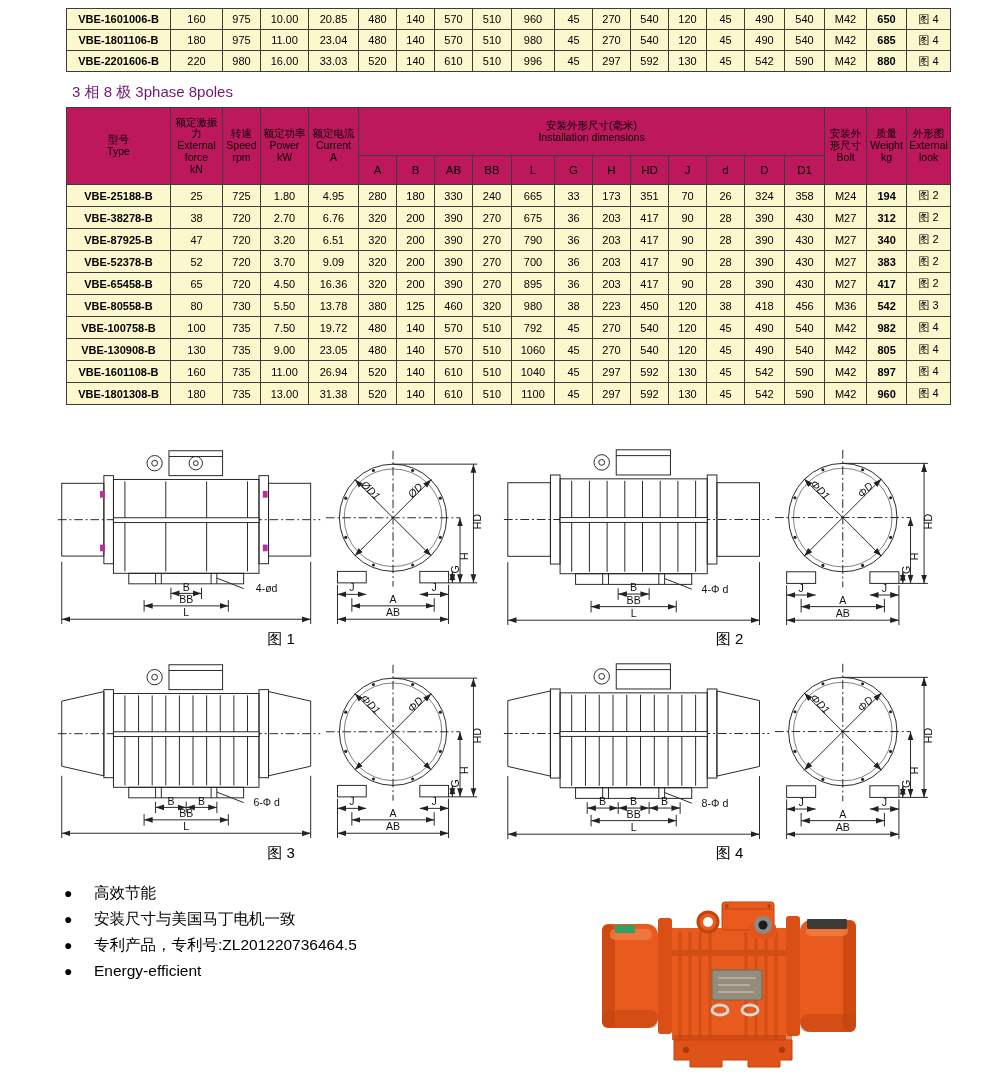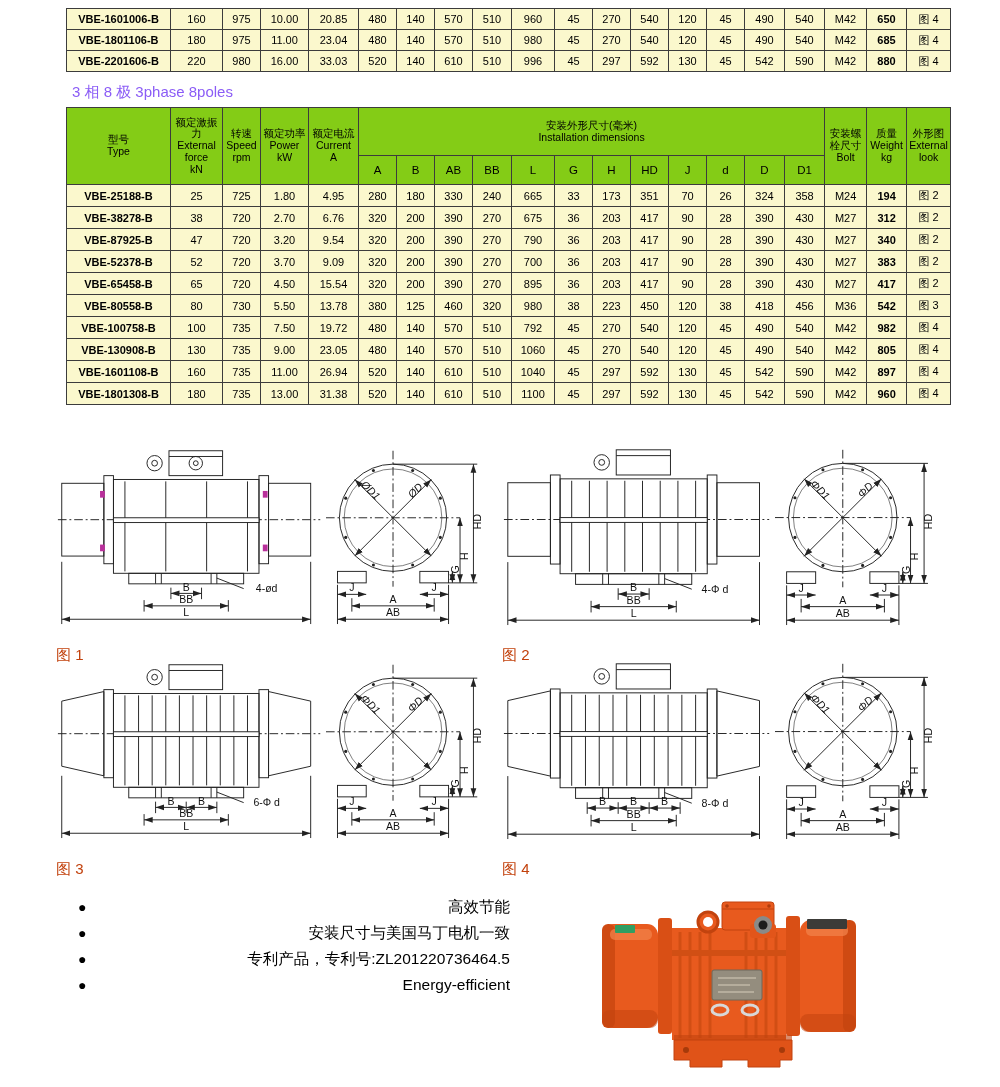--- a/index.html
+++ b/index.html
@@ -1,40 +1,40 @@
 <!DOCTYPE html>
 <html><head>
 <meta charset="utf-8">
 <style>
   html,body{margin:0;padding:0;background:#fff;}
   .page{position:relative;width:1000px;height:1087px;background:#fff;overflow:hidden;
         font-family:"Liberation Sans","DejaVu Sans",sans-serif;color:#000;}
 
   table{border-collapse:collapse;table-layout:fixed;}
   th,td{border:1px solid #3c3c3c;text-align:center;vertical-align:middle;overflow:hidden;padding:0 1px;}
-  th{background:#84cc16;font-weight:normal;font-size:10.5px;line-height:1.12;margin-top:48px;}
+  th{background:#be185d;font-weight:normal;font-size:10.5px;line-height:1.12;margin-top:48px;}
   td{background:#fbf8cd;font-size:11px;height:21px;}
   td.b{font-weight:bold;}
   .sub-h th{height:28px;font-size:11.5px;}
   .top-table td{height:20px;}
 
   #top-table{position:absolute;left:66px;top:8px;width:884px;}
-  #section-title{position:absolute;left:72px;top:83px;font-size:15px;color:#8b5cf6;}
+  #section-title{position:absolute;left:72px;top:83px;font-size:15px;color:#701a75;}
   #main-table{position:absolute;left:66px;top:107px;width:884px;}
 
   .figure{position:absolute;}
   .figure svg{display:block;width:100%;height:190px;}
-  .fig-caption{text-align:left;font-size:15px;color:#c2410c;margin-top:16px;}
+  .fig-caption{text-align:center;font-size:15px;color:#000000;margin-top:0px;}
   #fig0{left:56px;top:440px;width:450px;}
   #fig1{left:502px;top:440px;width:455px;}
   #fig2{left:56px;top:654px;width:450px;}
   #fig3{left:502px;top:654px;width:455px;}
 
   #features{position:absolute;left:64px;top:884px;width:470px;}
-  #features ul{list-style:none;margin:14px;padding:0;text-align:right;}
+  #features ul{list-style:none;margin:0;padding:0;}
   #features li{position:relative;padding-left:30px;margin-bottom:7px;
                font-size:15.5px;line-height:1.22;max-width:402px;}
   #features li::before{content:"●";position:absolute;left:0;top:1px;font-size:14px;}
 
   #photo{position:absolute;left:600px;top:892px;width:258px;height:182px;}
   #photo svg{display:block;width:100%;height:100%;}
 </style>
 </head>
 <body>
 
@@ -182,21 +182,21 @@
         <th rowspan="2">
           <span>额定电流</span><br>
           <span>Current</span><br>
           <span>A</span>
         </th>
         <th colspan="12">
           <span>安装外形尺寸(毫米)</span><br>
           <span>Installation dimensions</span>
         </th>
         <th rowspan="2">
-          <span>安装螺栓尺寸</span><br>
+          <span>安装外形尺寸</span><br>
           <span>Bolt</span>
         </th>
         <th rowspan="2">
           <span>质量</span><br>
           <span>Weight</span><br>
           <span>kg</span>
         </th>
         <th rowspan="2">
           <span>外形图</span><br>
           <span>External look</span>
@@ -260,21 +260,21 @@
           <td>430</td>
           <td>M27</td>
           <td class="b">312</td>
           <td>图 2</td>
         </tr>
         <tr>
           <td class="b">VBE-87925-B</td>
           <td>47</td>
           <td>720</td>
           <td>3.20</td>
-          <td>9.54</td>
+          <td>6.51</td>
           <td>320</td>
           <td>200</td>
           <td>390</td>
           <td>270</td>
           <td>790</td>
           <td>36</td>
           <td>203</td>
           <td>417</td>
           <td>90</td>
           <td>28</td>
@@ -304,21 +304,21 @@
           <td>430</td>
           <td>M27</td>
           <td class="b">383</td>
           <td>图 2</td>
         </tr>
         <tr>
           <td class="b">VBE-65458-B</td>
           <td>65</td>
           <td>720</td>
           <td>4.50</td>
-          <td>15.54</td>
+          <td>16.36</td>
           <td>320</td>
           <td>200</td>
           <td>390</td>
           <td>270</td>
           <td>895</td>
           <td>36</td>
           <td>203</td>
           <td>417</td>
           <td>90</td>
           <td>28</td>

